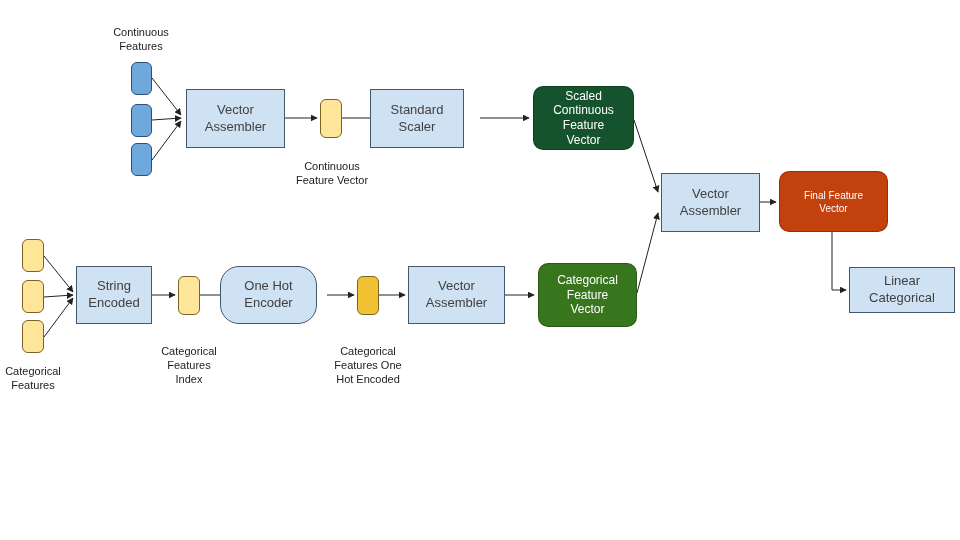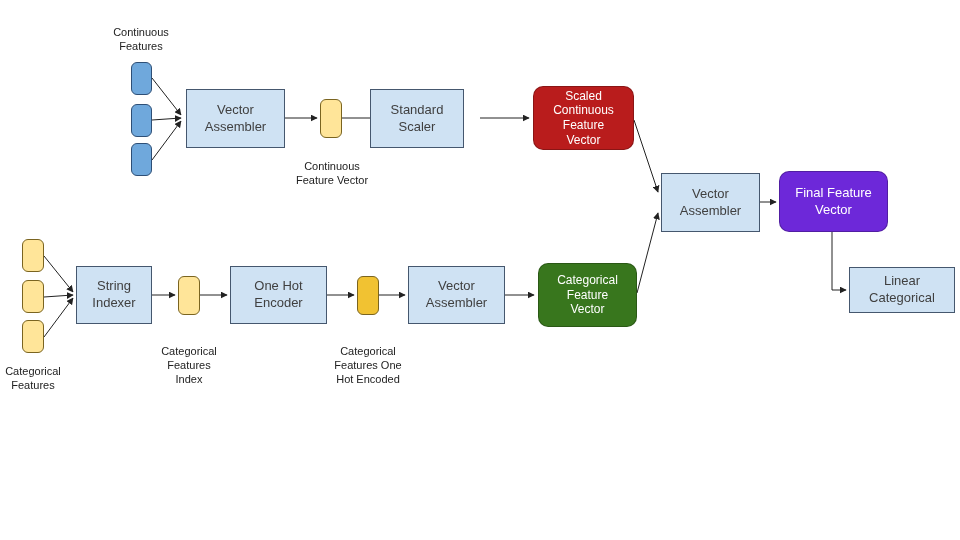--- a/index.html
+++ b/index.html
@@ -17,23 +17,23 @@
   }
   .item{
     border-radius:6px;box-sizing:border-box;position:absolute;
   }
   .item-blue{background:#6fa8dc;border:1px solid #2e4f76;}
   .item-yellow{background:#ffe599;border:1px solid #7a6420;}
   .item-orange{background:#f1c232;border:1px solid #7a6420;}
   .rounded{
     border-radius:10px;color:#ffffff;font-size:12px;line-height:1.22;border:1px solid rgba(0,0,0,0.25);
   }
-  .gold{background:#b91c1c;}
+  .gold{background:#14532d;}
   .green{background:#38761d;}
-  .maroon{background:#6d28d9;font-size:13px;line-height:1.3;}
+  .maroon{background:#c2410c;font-size:10px;line-height:1.3;}
   .small-label{
     position:absolute;font-size:11px;line-height:1.25;color:#222222;
     text-align:center;white-space:pre-line;
   }
   svg.wires{position:absolute;left:0;top:0;pointer-events:none;}
 </style>
 </head>
 <body>
 
 <div class="canvas">
@@ -94,29 +94,29 @@
 Vector</div>
 
   <div class="item item-yellow" style="left:22px;top:239px;width:22px;height:33px;"></div>
   <div class="item item-yellow" style="left:22px;top:280px;width:22px;height:33px;"></div>
   <div class="item item-yellow" style="left:22px;top:320px;width:22px;height:33px;"></div>
 
   <div class="small-label" style="left:-6px;top:365px;width:78px;">Categorical
 Features</div>
 
   <div class="node process" style="left:76px;top:266px;width:76px;height:58px;">String
-Indexer</div>
+Encoded</div>
 
   <div class="item item-yellow" style="left:178px;top:276px;width:22px;height:39px;"></div>
 
   <div class="small-label" style="left:152px;top:345px;width:74px;">Categorical
 Features
 Index</div>
 
-  <div class="node process" style="left:230px;top:266px;width:97px;height:58px;">One Hot
+  <div class="node process" style="left:220px;top:266px;width:97px;height:58px;border-radius:19px;">One Hot
 Encoder</div>
 
   <div class="item item-orange" style="left:357px;top:276px;width:22px;height:39px;"></div>
 
   <div class="small-label" style="left:327px;top:345px;width:82px;">Categorical
 Features One
 Hot Encoded</div>
 
   <div class="node process" style="left:408px;top:266px;width:97px;height:58px;">Vector
 Assembler</div>

